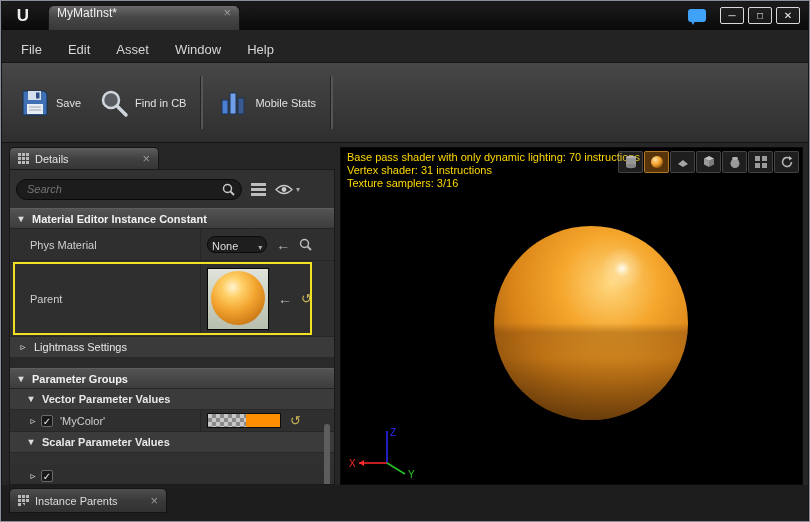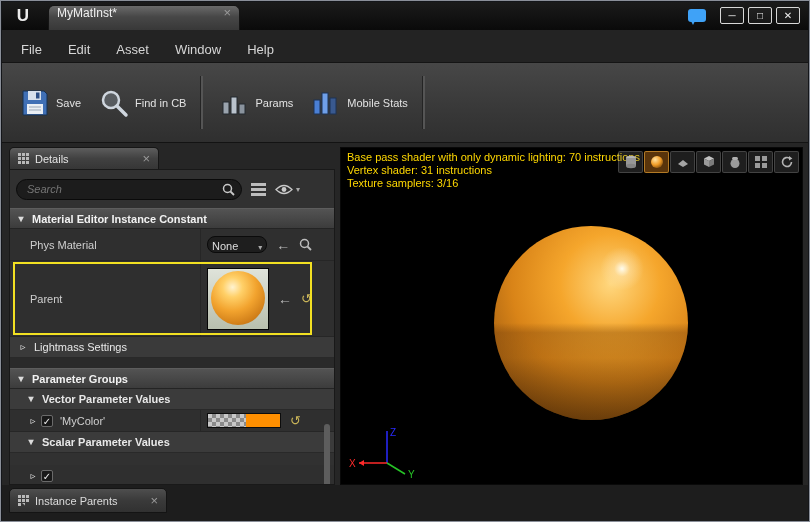--- a/index.html
+++ b/index.html
@@ -122,30 +122,20 @@
           <circle cx="12" cy="12" r="8" fill="#cfe2f3" fill-opacity="0.2" stroke="#cfd6de" stroke-width="2.5"></circle>
           <line x1="18" y1="18" x2="27" y2="27" stroke="#cfd6de" stroke-width="3.5" stroke-linecap="round"></line>
         </svg>
       </span>
       <span>Find in CB</span>
     </div>
     <div class="tsep"></div>
     <div class="tbtn">
       <span class="ticon">
         <svg width="30" height="30" viewBox="0 0 30 30">
-          <rect x="4" y="14" width="6" height="12" fill="#9aa3ad" stroke="#23282e"></rect>
-          <rect x="12" y="9" width="6" height="17" fill="#b9c2cc" stroke="#23282e"></rect>
-          <rect x="20" y="16" width="6" height="10" fill="#8a939d" stroke="#23282e"></rect>
-        </svg>
-      </span>
-      <span>Params</span>
-    </div>
-    <div class="tbtn">
-      <span class="ticon">
-        <svg width="30" height="30" viewBox="0 0 30 30">
           <rect x="3" y="12" width="6" height="14" fill="#4a7fd4" stroke="#1c3255"></rect>
           <rect x="11" y="5" width="6" height="21" fill="#6f9fe8" stroke="#1c3255"></rect>
           <rect x="19" y="10" width="6" height="16" fill="#39598f" stroke="#1c3255"></rect>
         </svg>
       </span>
       <span>Mobile Stats</span>
     </div>
     <div class="tsep"></div>
   </div>
 

